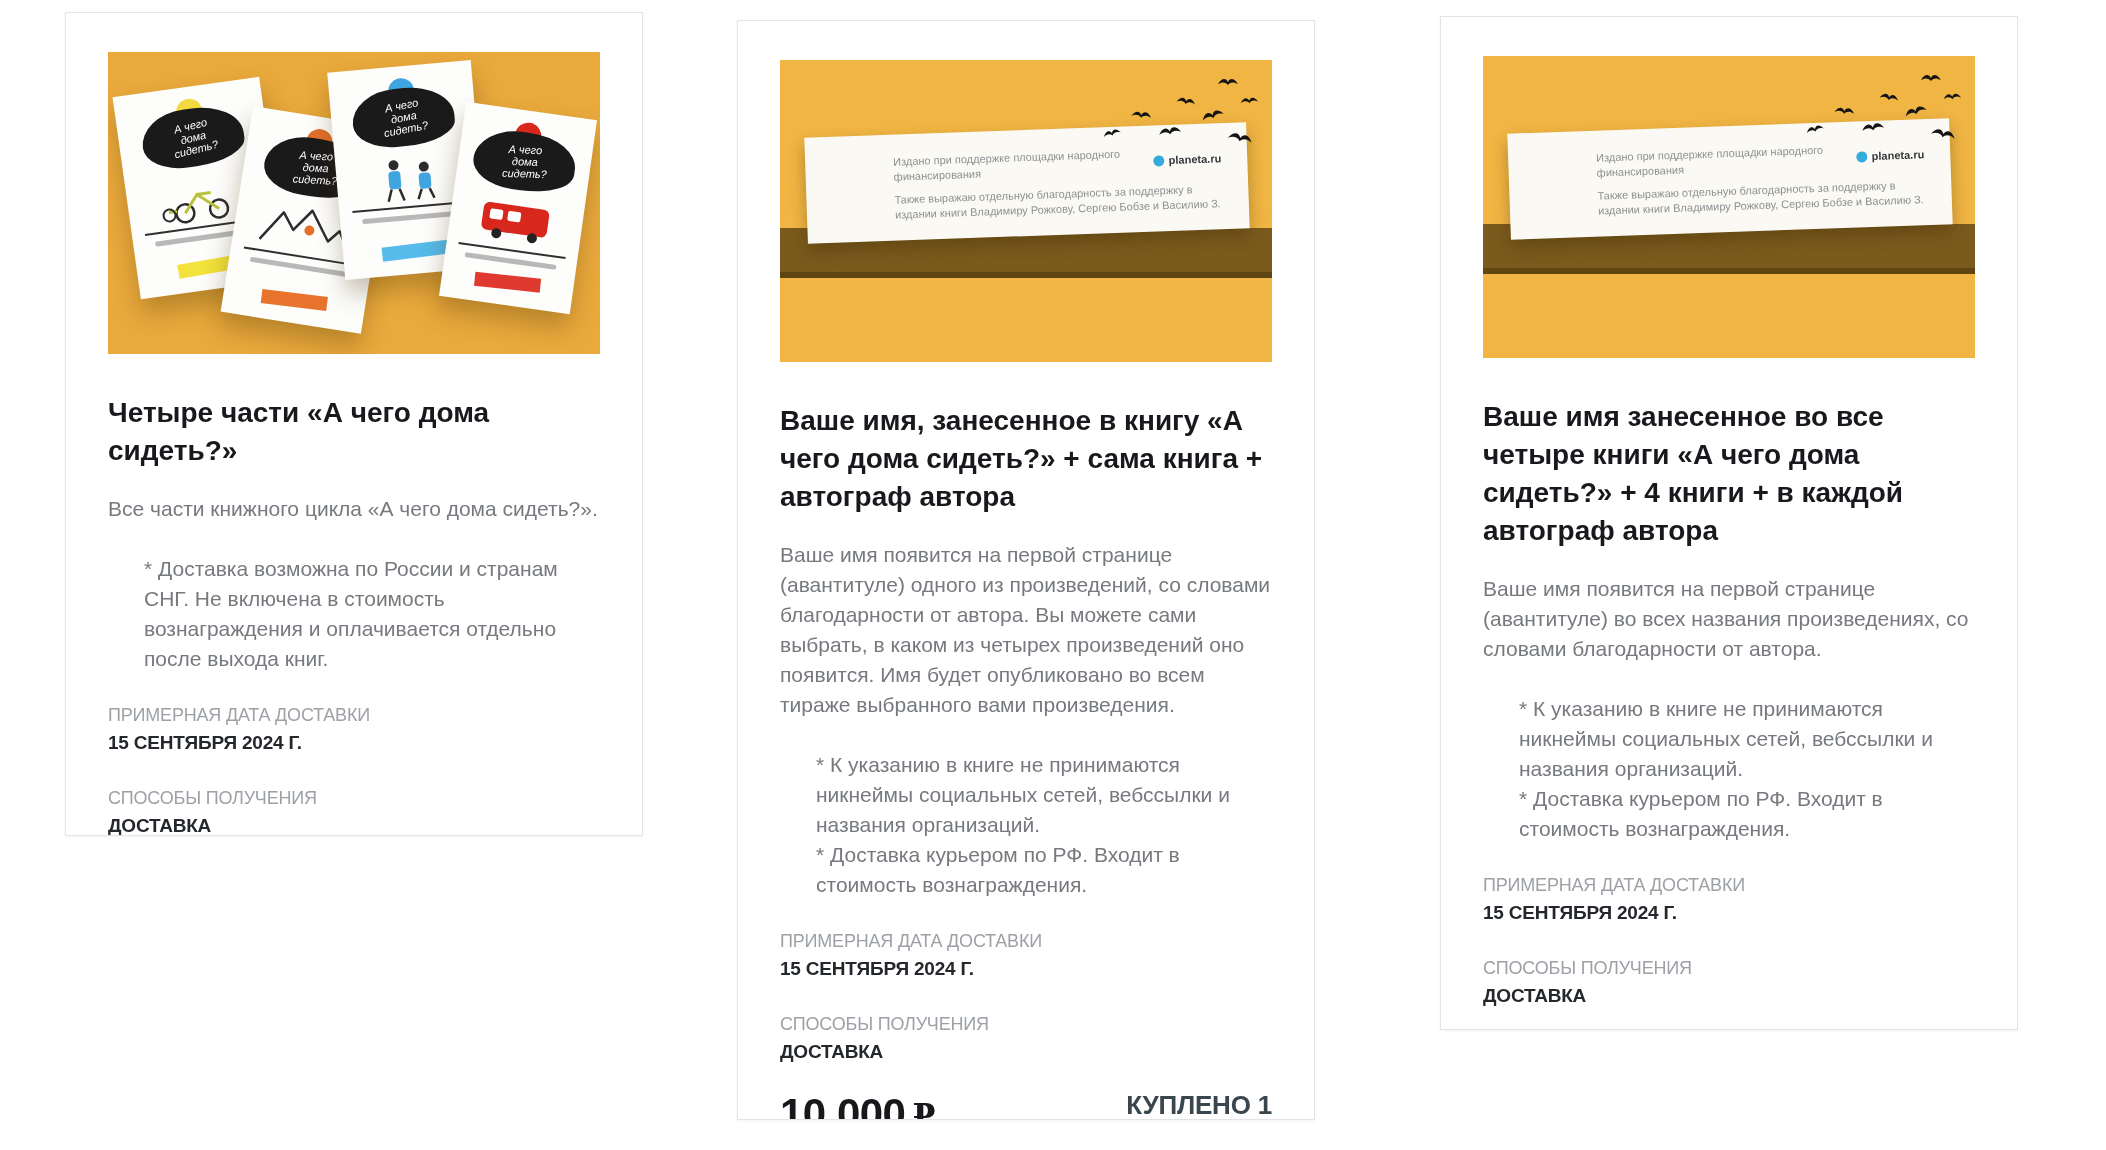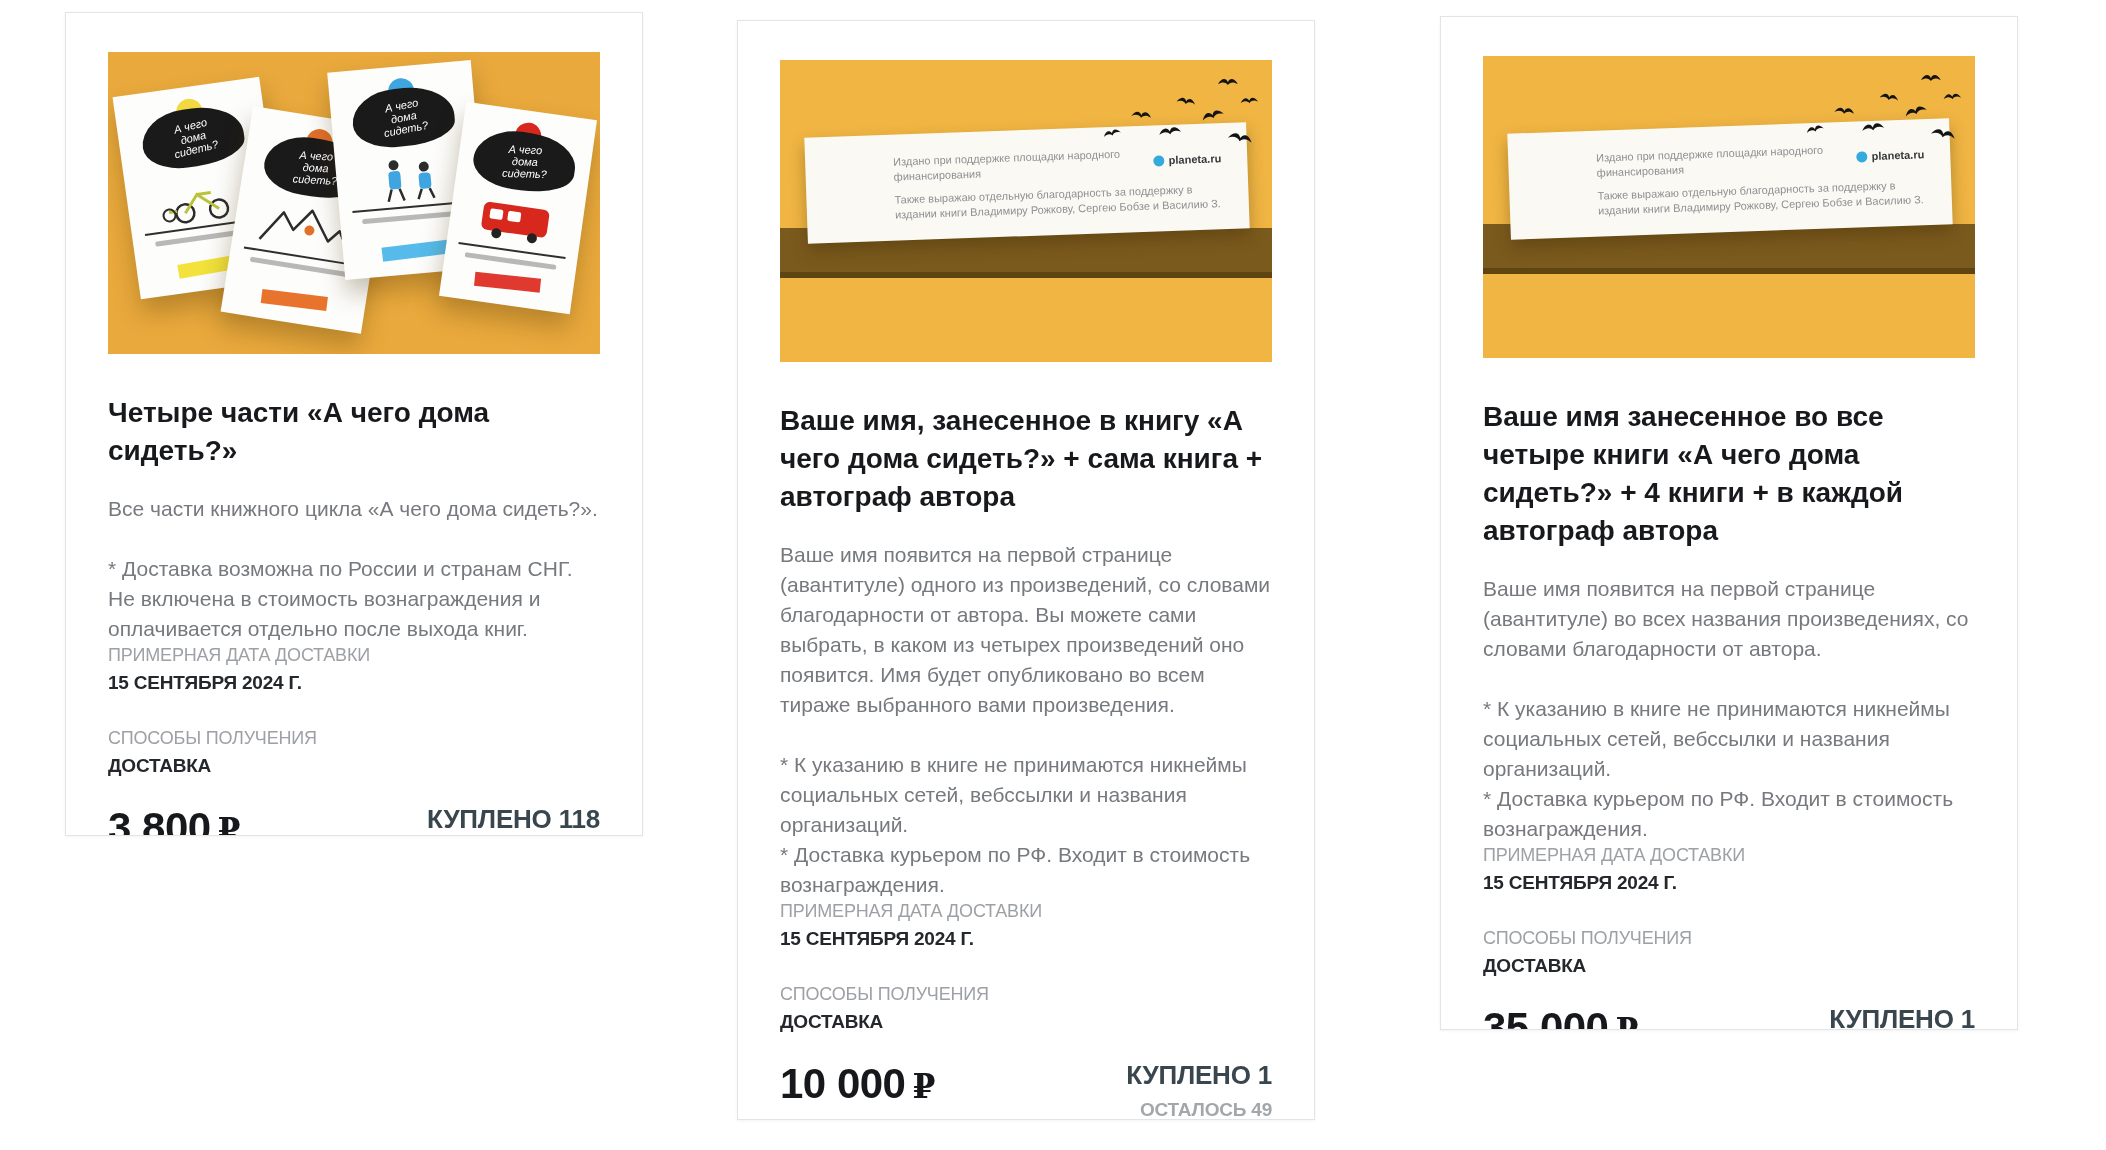--- a/index.html
+++ b/index.html
@@ -61,22 +61,22 @@
   .imprint{font-size:11px;line-height:15px;color:#8e9092;}
   .logo{display:inline-flex;align-items:center;gap:4px;}
   .logo-dot{width:11px;height:11px;border-radius:50%;background:#35aadc;flex:none;}
   .logo-text{font-size:11px;font-weight:700;color:#34383b;}
   .imprint2{margin-top:8px;max-width:336px;}
   .birds{position:absolute;top:8px;right:10px;}
 
   
   .card-title{margin-top:40px;font-size:28px;line-height:38px;font-weight:700;color:#17191c;flex:none;}
   .para{margin-top:24px;font-size:21px;line-height:30px;color:#76797e;white-space:pre-line;flex:none;}
-  .para.second{margin-top:30px;}
-  .meta{flex:none;}
+  .para.second{margin-top:30px;margin-left:36px;}
+  .meta{margin-top:30px;flex:none;}
   .meta + .meta{margin-top:33px;}
   .meta-label{font-size:18px;line-height:22px;color:#9da1a6;letter-spacing:-.2px;}
   .meta-value{margin-top:5px;font-size:19px;line-height:23px;font-weight:700;color:#24272b;letter-spacing:-.2px;}
   .price-row{margin-top:26px;display:flex;justify-content:space-between;align-items:flex-start;flex:none;}
   .price{font-size:42px;line-height:50px;font-weight:700;color:#16181b;letter-spacing:-.5px;white-space:nowrap;}
   .price .cur{font-family:"DejaVu Serif", serif;font-size:33px;margin-left:7px;}
   .stats{text-align:right;padding-top:5px;}
   .bought{font-size:26px;line-height:23px;font-weight:700;color:#3a464e;letter-spacing:-.2px;}
   .remaining{margin-top:11px;font-size:19px;line-height:23px;font-weight:700;color:#a3a7ab;letter-spacing:-.2px;}
 </style>

